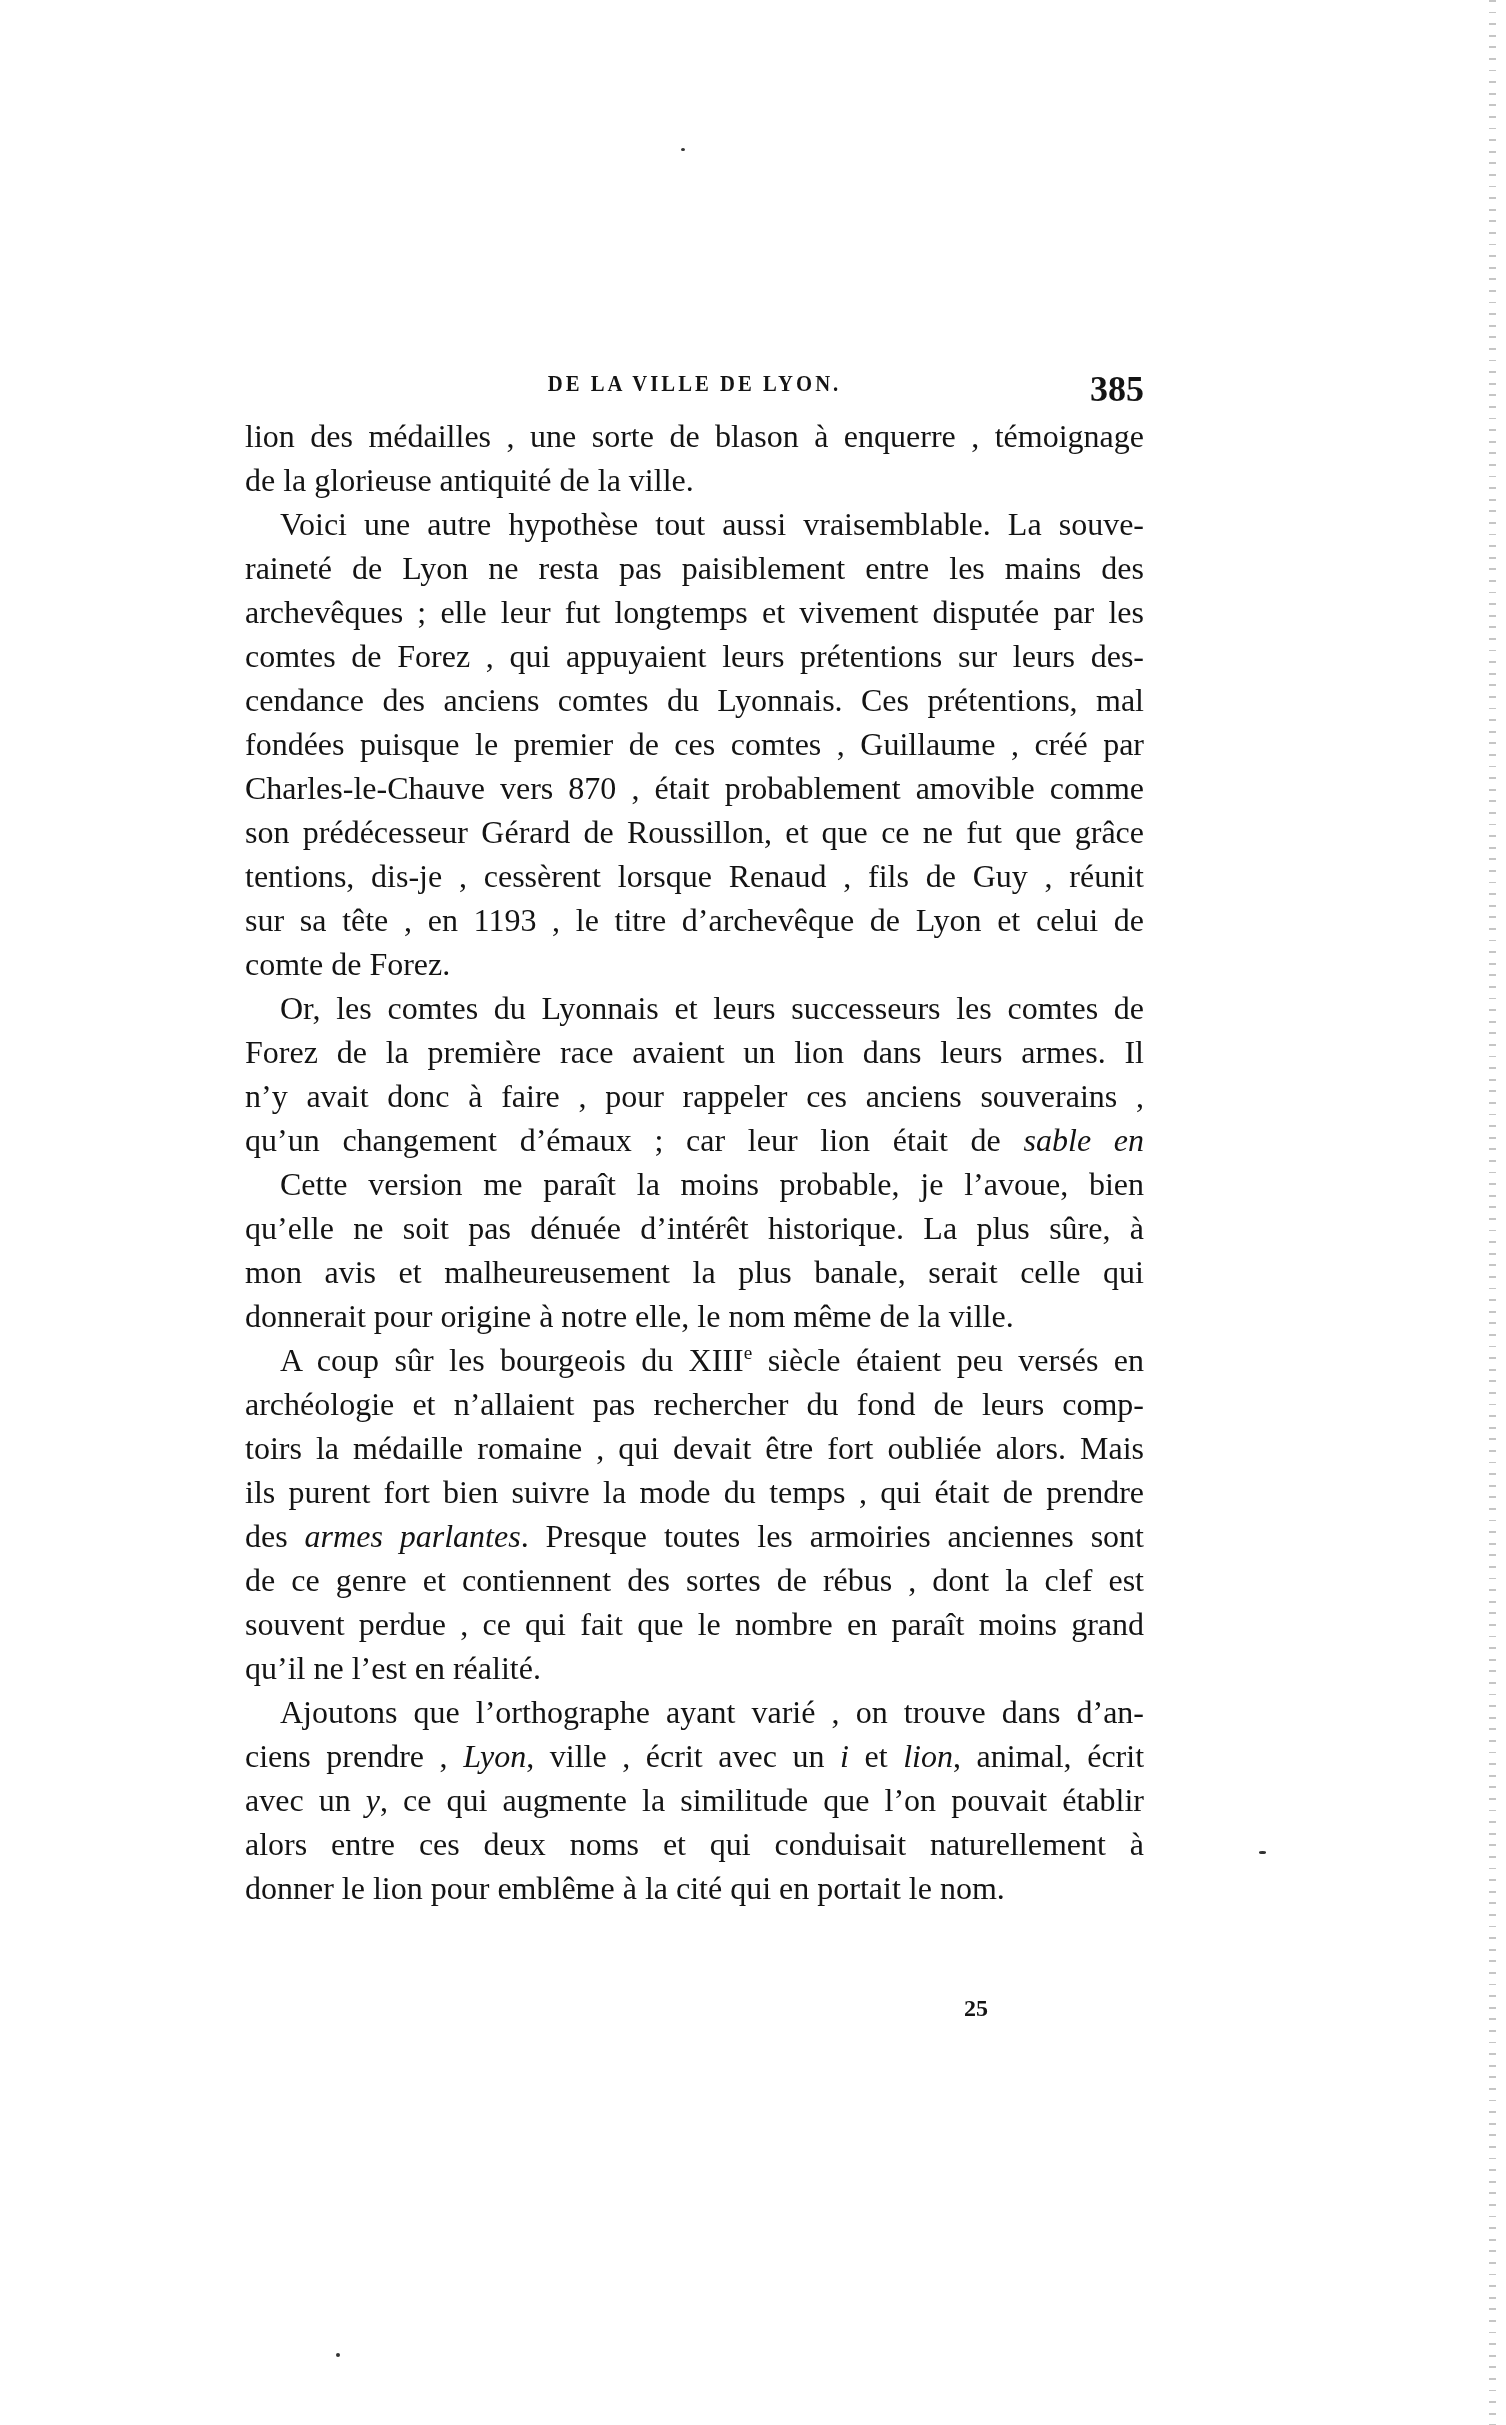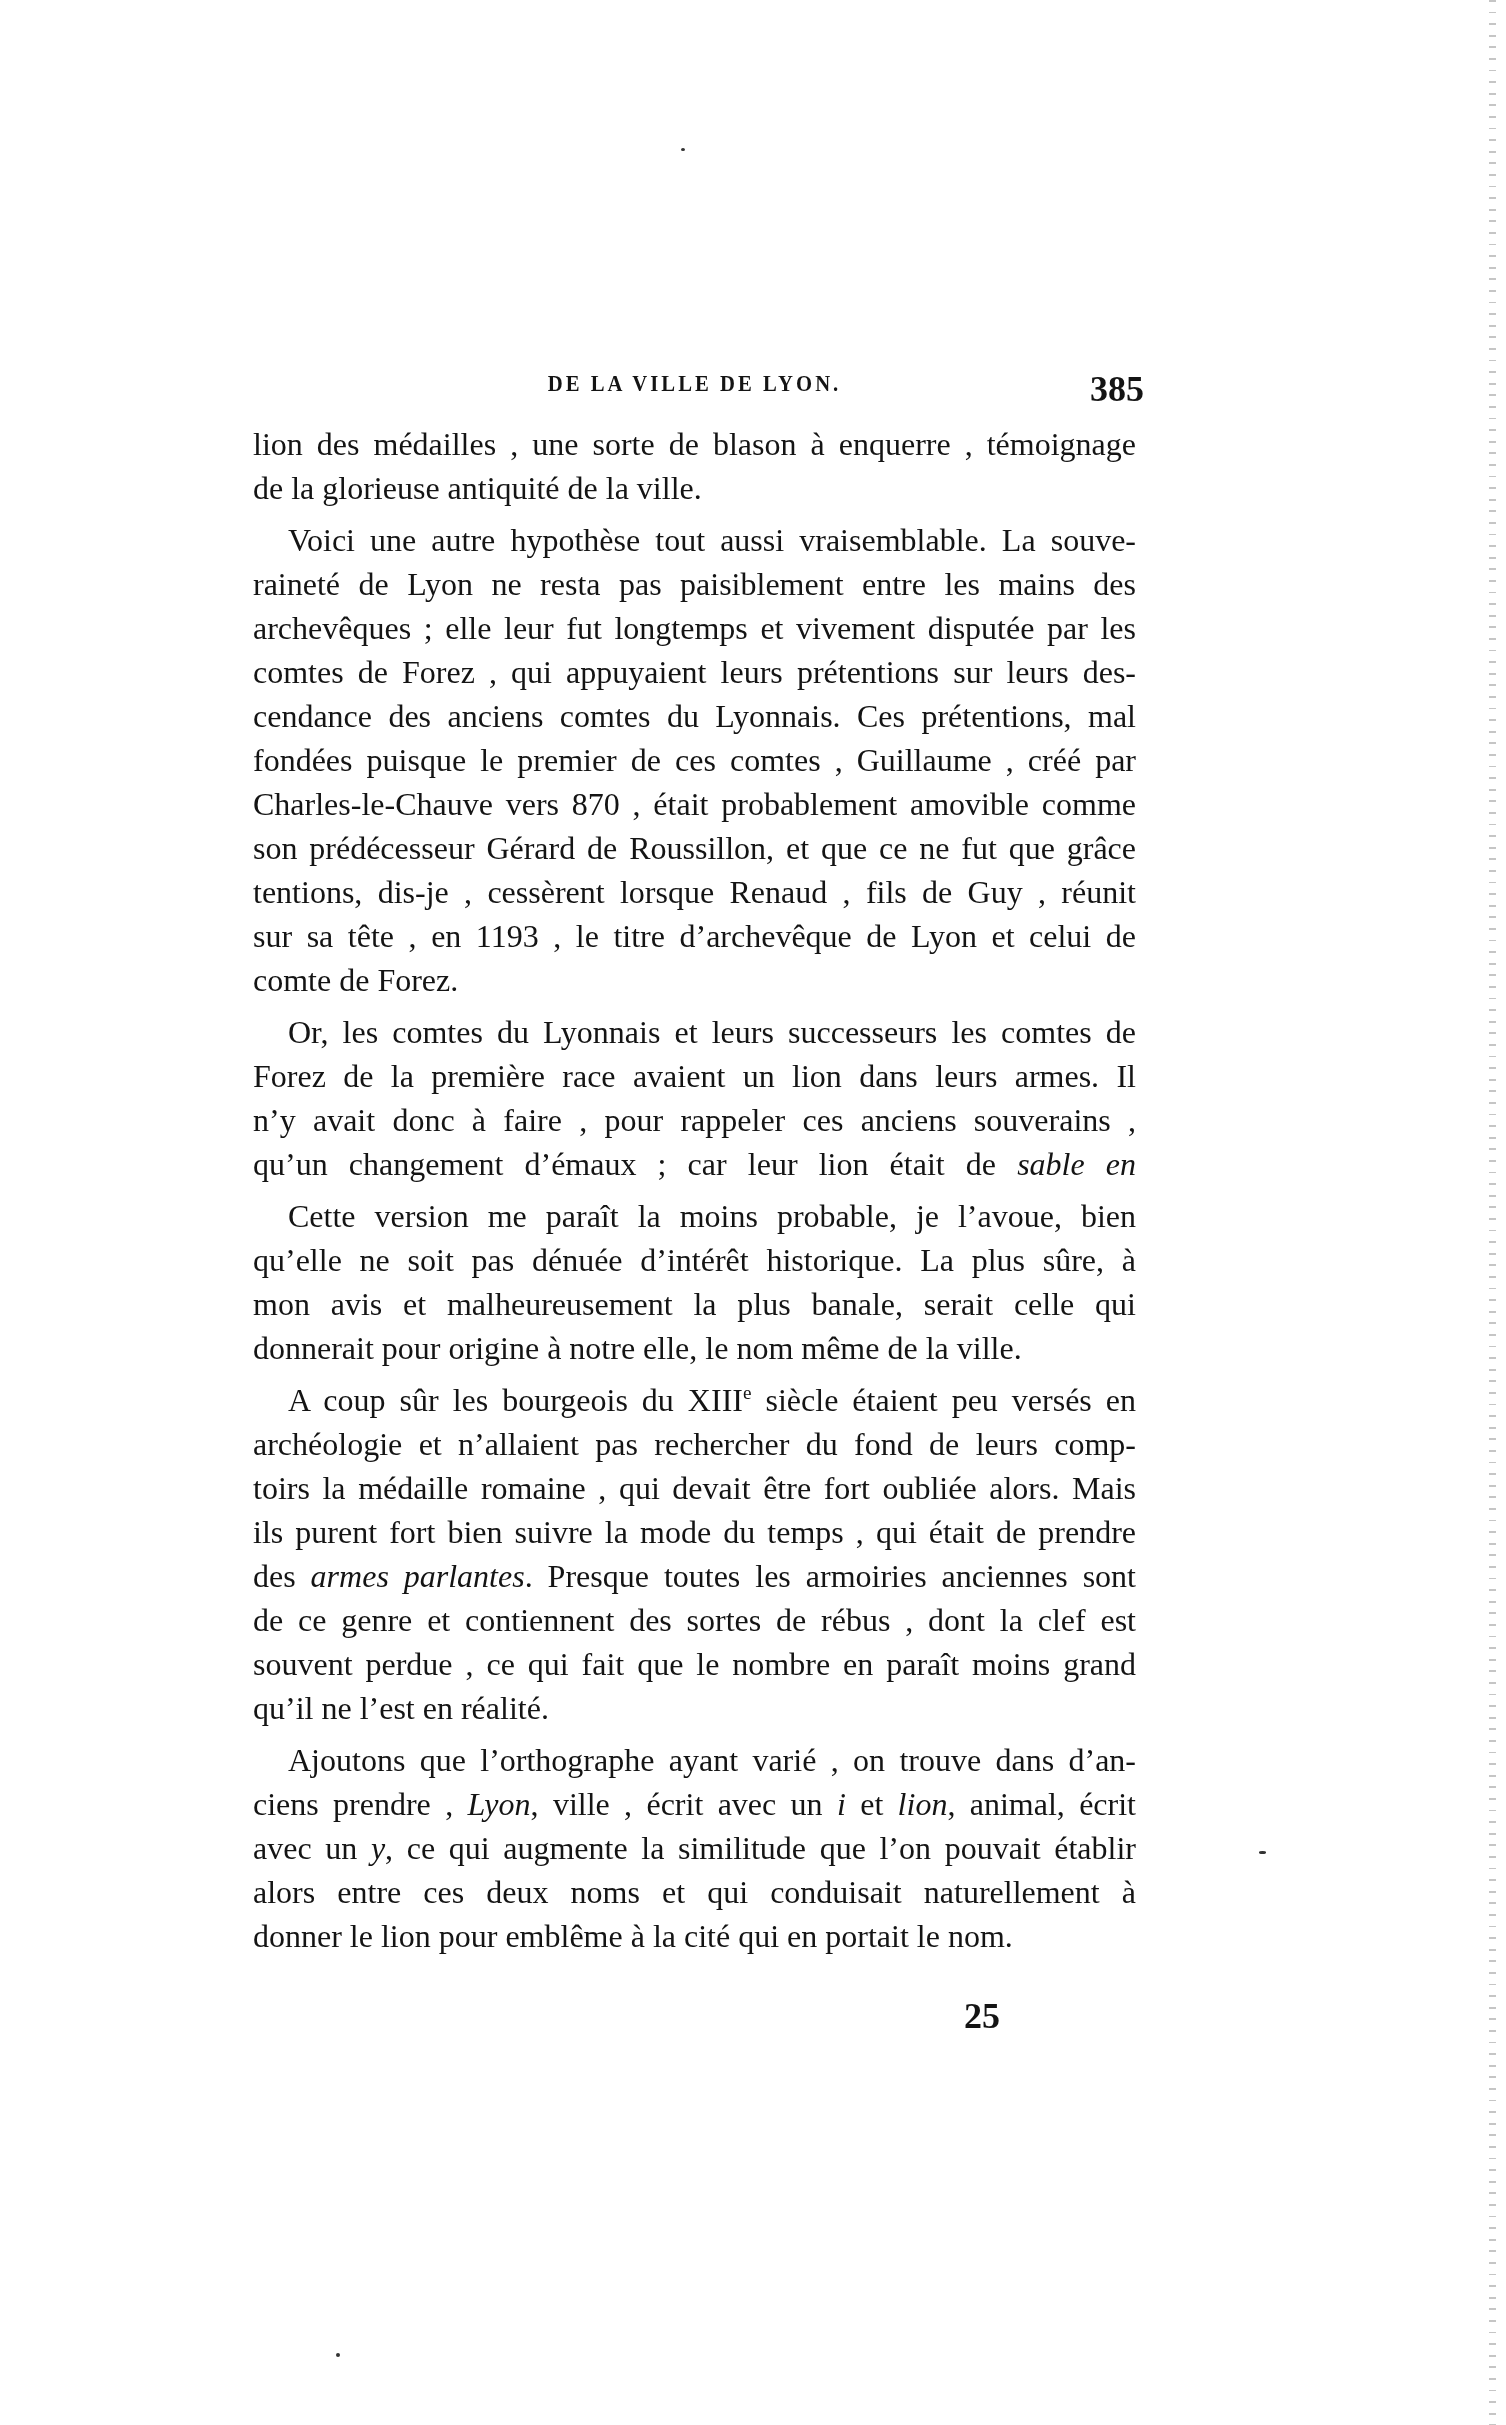--- a/index.html
+++ b/index.html
@@ -38,31 +38,31 @@
   }
   .text-block {
     position: absolute;
     left: 245px;
     top: 414px;
     width: 899px;
     font-size: 32px;
     line-height: 44px;
     text-align: justify;
   }
-  .para { margin: 8px; text-indent: 0; }
+  .para { margin: 0; text-indent: 0; }
   .para + .para { margin-top: 0; }
   .line { display: block; text-align: justify; text-align-last: justify; white-space: nowrap; overflow: visible; }
   .line.last { text-align-last: left; }
   em { font-style: italic; }
   sup { font-size: 0.6em; vertical-align: 0.6em; line-height: 0; }
   .signature {
     position: absolute;
     left: 964px;
     top: 1995px;
-    font-size: 36px;
+    font-size: 24px;
     font-weight: bold;
   }
   .speck { position: absolute; background: #333; border-radius: 50%; }
   .margin-noise {
     position: absolute;
     left: 1489px;
     top: 0;
     width: 6.7px;
     height: 2426px;
     background-image: repeating-linear-gradient(to bottom, rgba(90,90,90,0.35) 0px, rgba(90,90,90,0.35) 1.7px, transparent 1.7px, transparent 11.6px);

